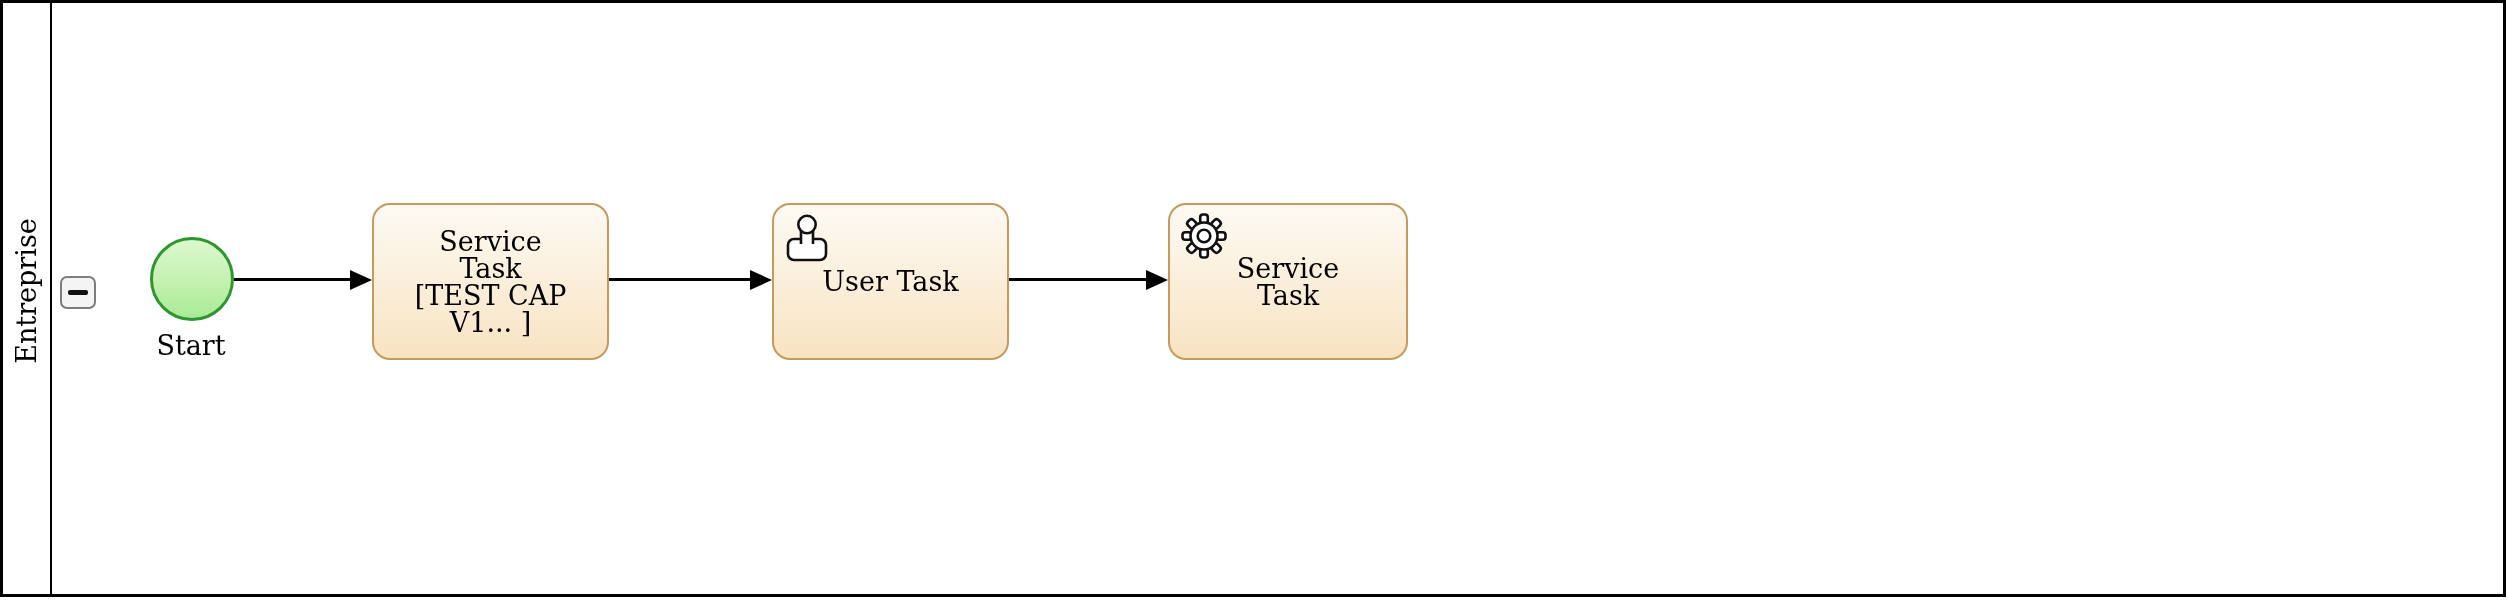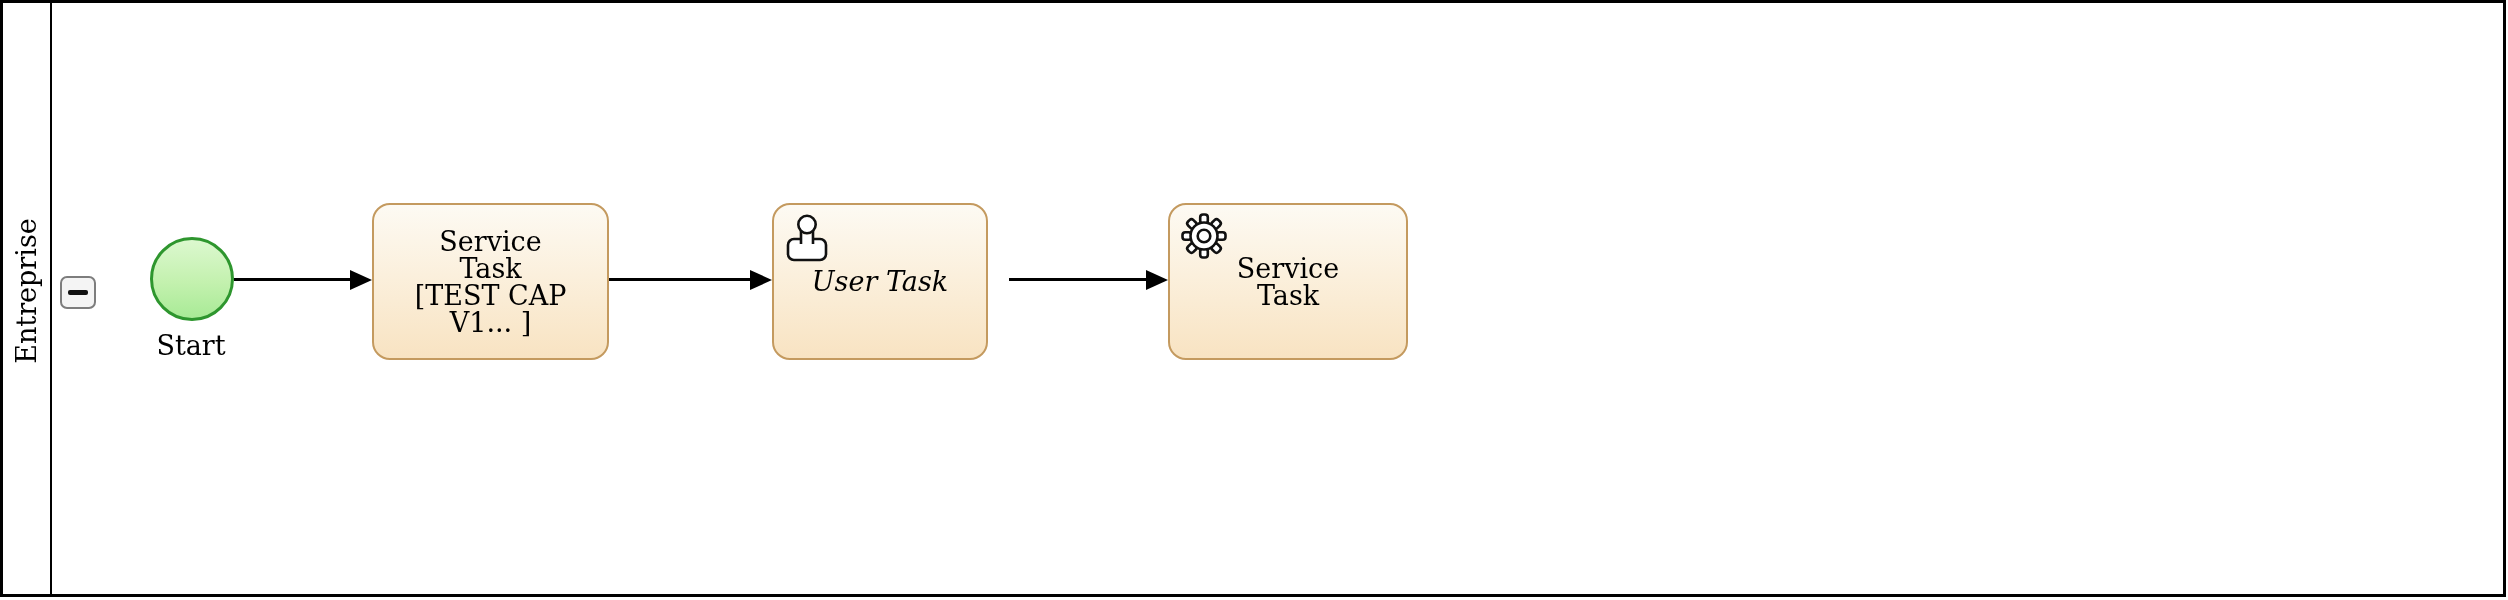--- a/index.html
+++ b/index.html
@@ -97,21 +97,21 @@
     font-size: 27px;
     line-height: 27px;
     color: #000;
   }
   .task-lines div { font-size: 27px; line-height: 27px; }
   .task-icon {
     position: absolute;
     left: 11px; top: 8px;
   }
   .task1 { left: 372px; width: 237px; }
-  .task2 { left: 772px; width: 216px; font-style: italic; }
+  .task2 { left: 772px; width: 237px; }
   .task3 { left: 1168px; width: 240px; }
   
   .flow {
     position: absolute;
     top: 270px;
     height: 20px;
   }
   .flow-line {
     position: absolute;
     left: 0; right: 16px;

